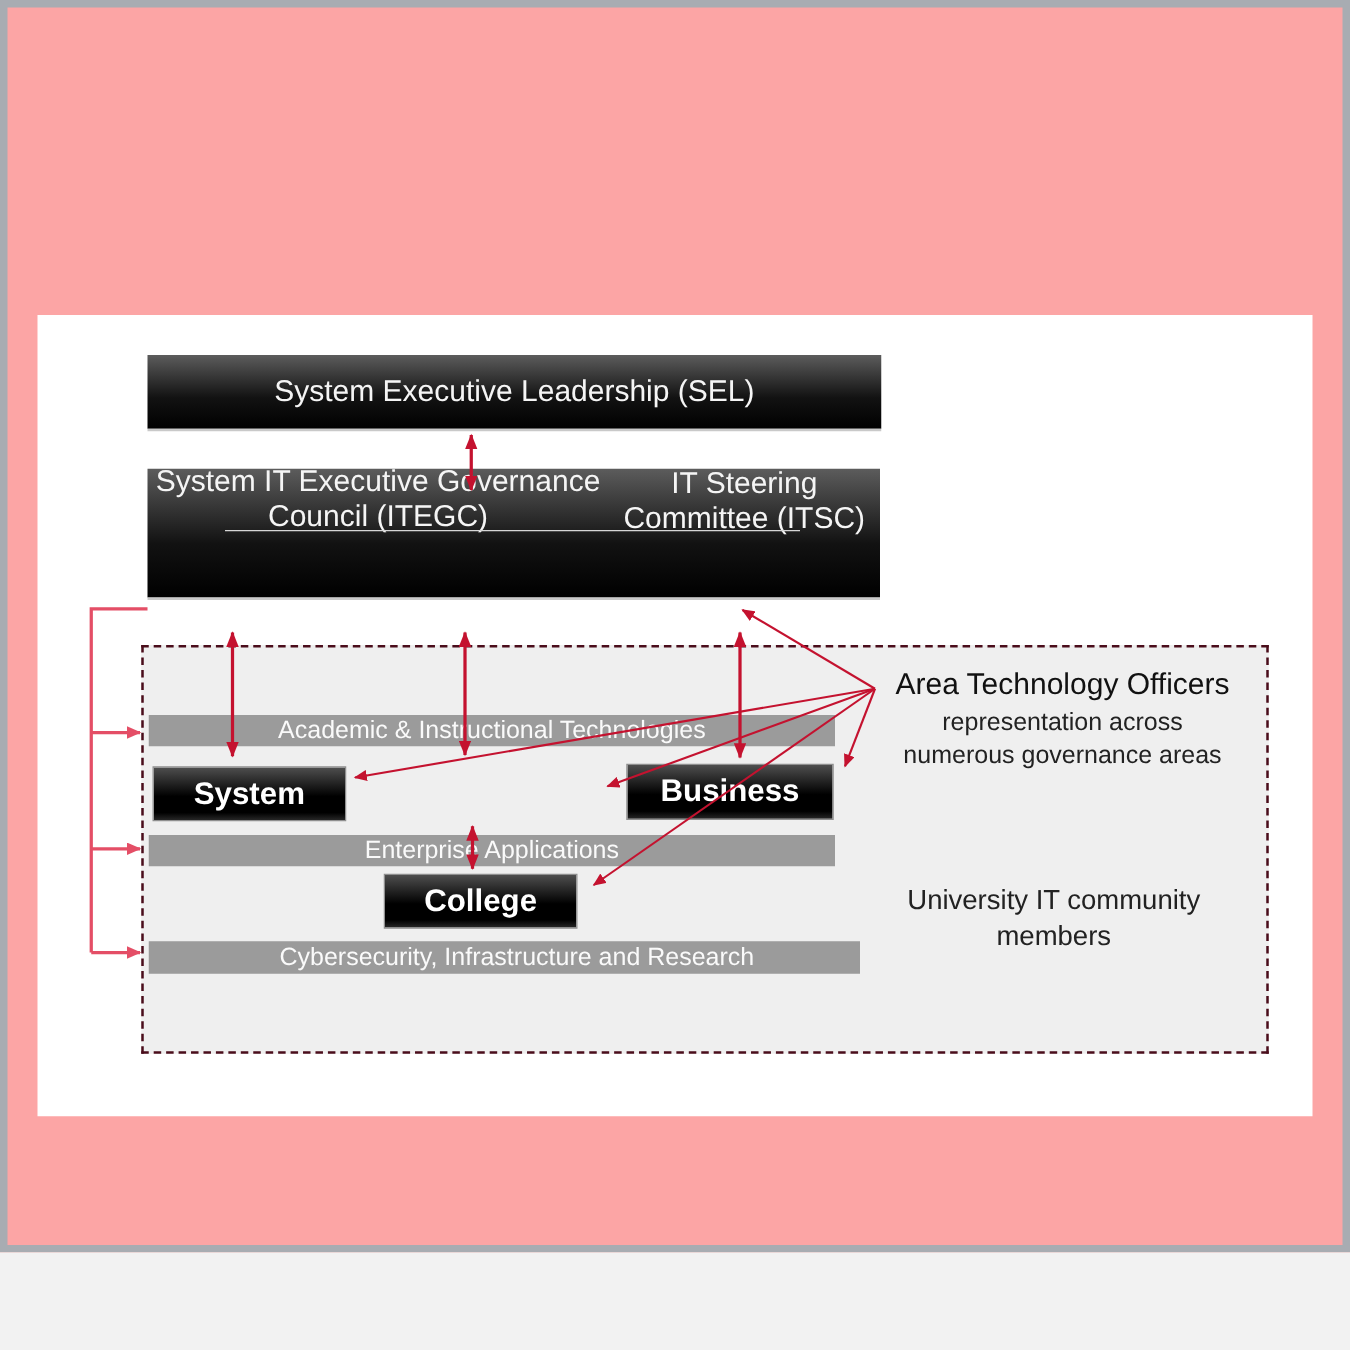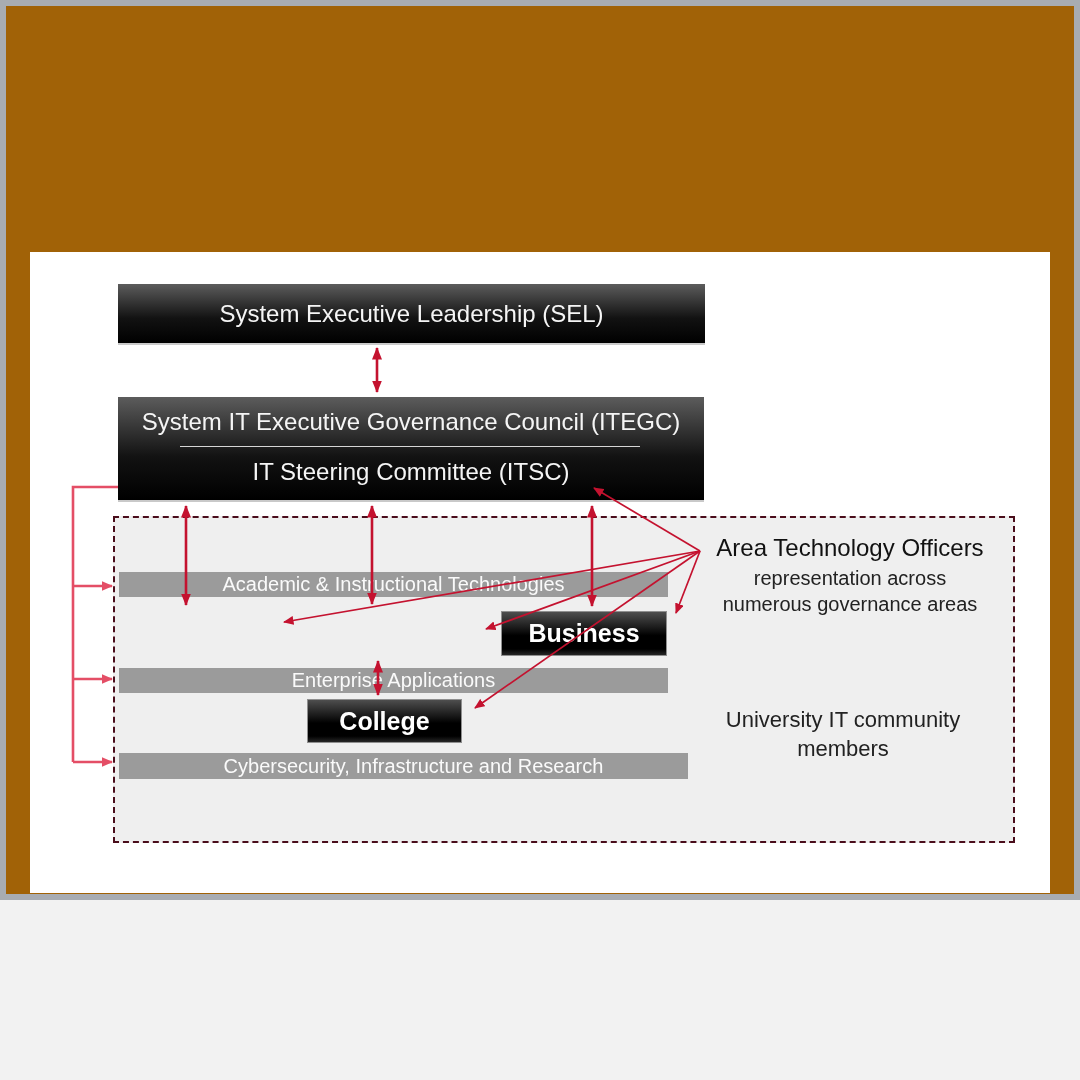--- a/index.html
+++ b/index.html
@@ -1,26 +1,26 @@
 <!DOCTYPE html>
 <html><head>
 <meta charset="utf-8">
 <style>
   html,body{margin:0;padding:0;background:#f2f2f2;}
-  .canvas{position:relative;width:1080px;height:900px;background:#a16207;overflow:hidden;
+  .canvas{position:relative;width:1080px;height:1002px;background:#fca5a5;overflow:hidden;
           font-family:"Liberation Sans",sans-serif;}
   .frame{position:absolute;inset:0;border:6px solid #a8acb2;pointer-events:none;z-index:50;}
   .slide{position:absolute;left:30px;top:252px;width:1020px;height:641px;background:#ffffff;}
 
   
   .bigbox{position:absolute;display:flex;align-items:center;justify-content:center;
           background:linear-gradient(180deg,#5c5c5c 0%,#121212 58%,#000 100%);
           border-bottom:2px solid #c9c9c9;color:#f5f5f5;font-size:24px;text-align:center;}
   .box-sel{left:118px;top:284px;width:587px;height:59px;}
-  .box-itegc{left:118px;top:397px;width:586px;height:103px;flex-direction:column;align-items:stretch;justify-content:flex-start;}
+  .box-itegc{left:118px;top:375px;width:586px;height:103px;flex-direction:row;align-items:stretch;justify-content:flex-start;}
   .box-itegc .row1{height:49px;display:flex;align-items:center;justify-content:center;}
   .box-itegc .row2{height:52px;display:flex;align-items:center;justify-content:center;}
   .divider{position:absolute;left:62px;top:49px;width:460px;height:1px;background:#d6d6d6;}
 
   
   .dashedbox{position:absolute;left:113px;top:516px;width:902px;height:327px;
              background:#efefef;border:2px dashed #4a0d1b;box-sizing:border-box;}
 
   
   .gbar{position:absolute;background:#9b9b9b;color:#fafafa;font-size:20px;
@@ -74,20 +74,23 @@
   <div class="gbar gbar1">
     <span>Academic &amp; Instructional Technologies</span>
   </div>
   <div class="gbar gbar2">
     <span>Enterprise Applications</span>
   </div>
   <div class="gbar gbar3">
     <span>Cybersecurity, Infrastructure and Research</span>
   </div>
 
+  <div class="obox obox-system">
+    <span>System</span>
+  </div>
   <div class="obox obox-business">
     <span>Business</span>
   </div>
   <div class="obox obox-college">
     <span>College</span>
   </div>
 
   <div class="ato-title">Area Technology Officers</div>
   <div class="ato-sub">
     <div>representation across</div>

